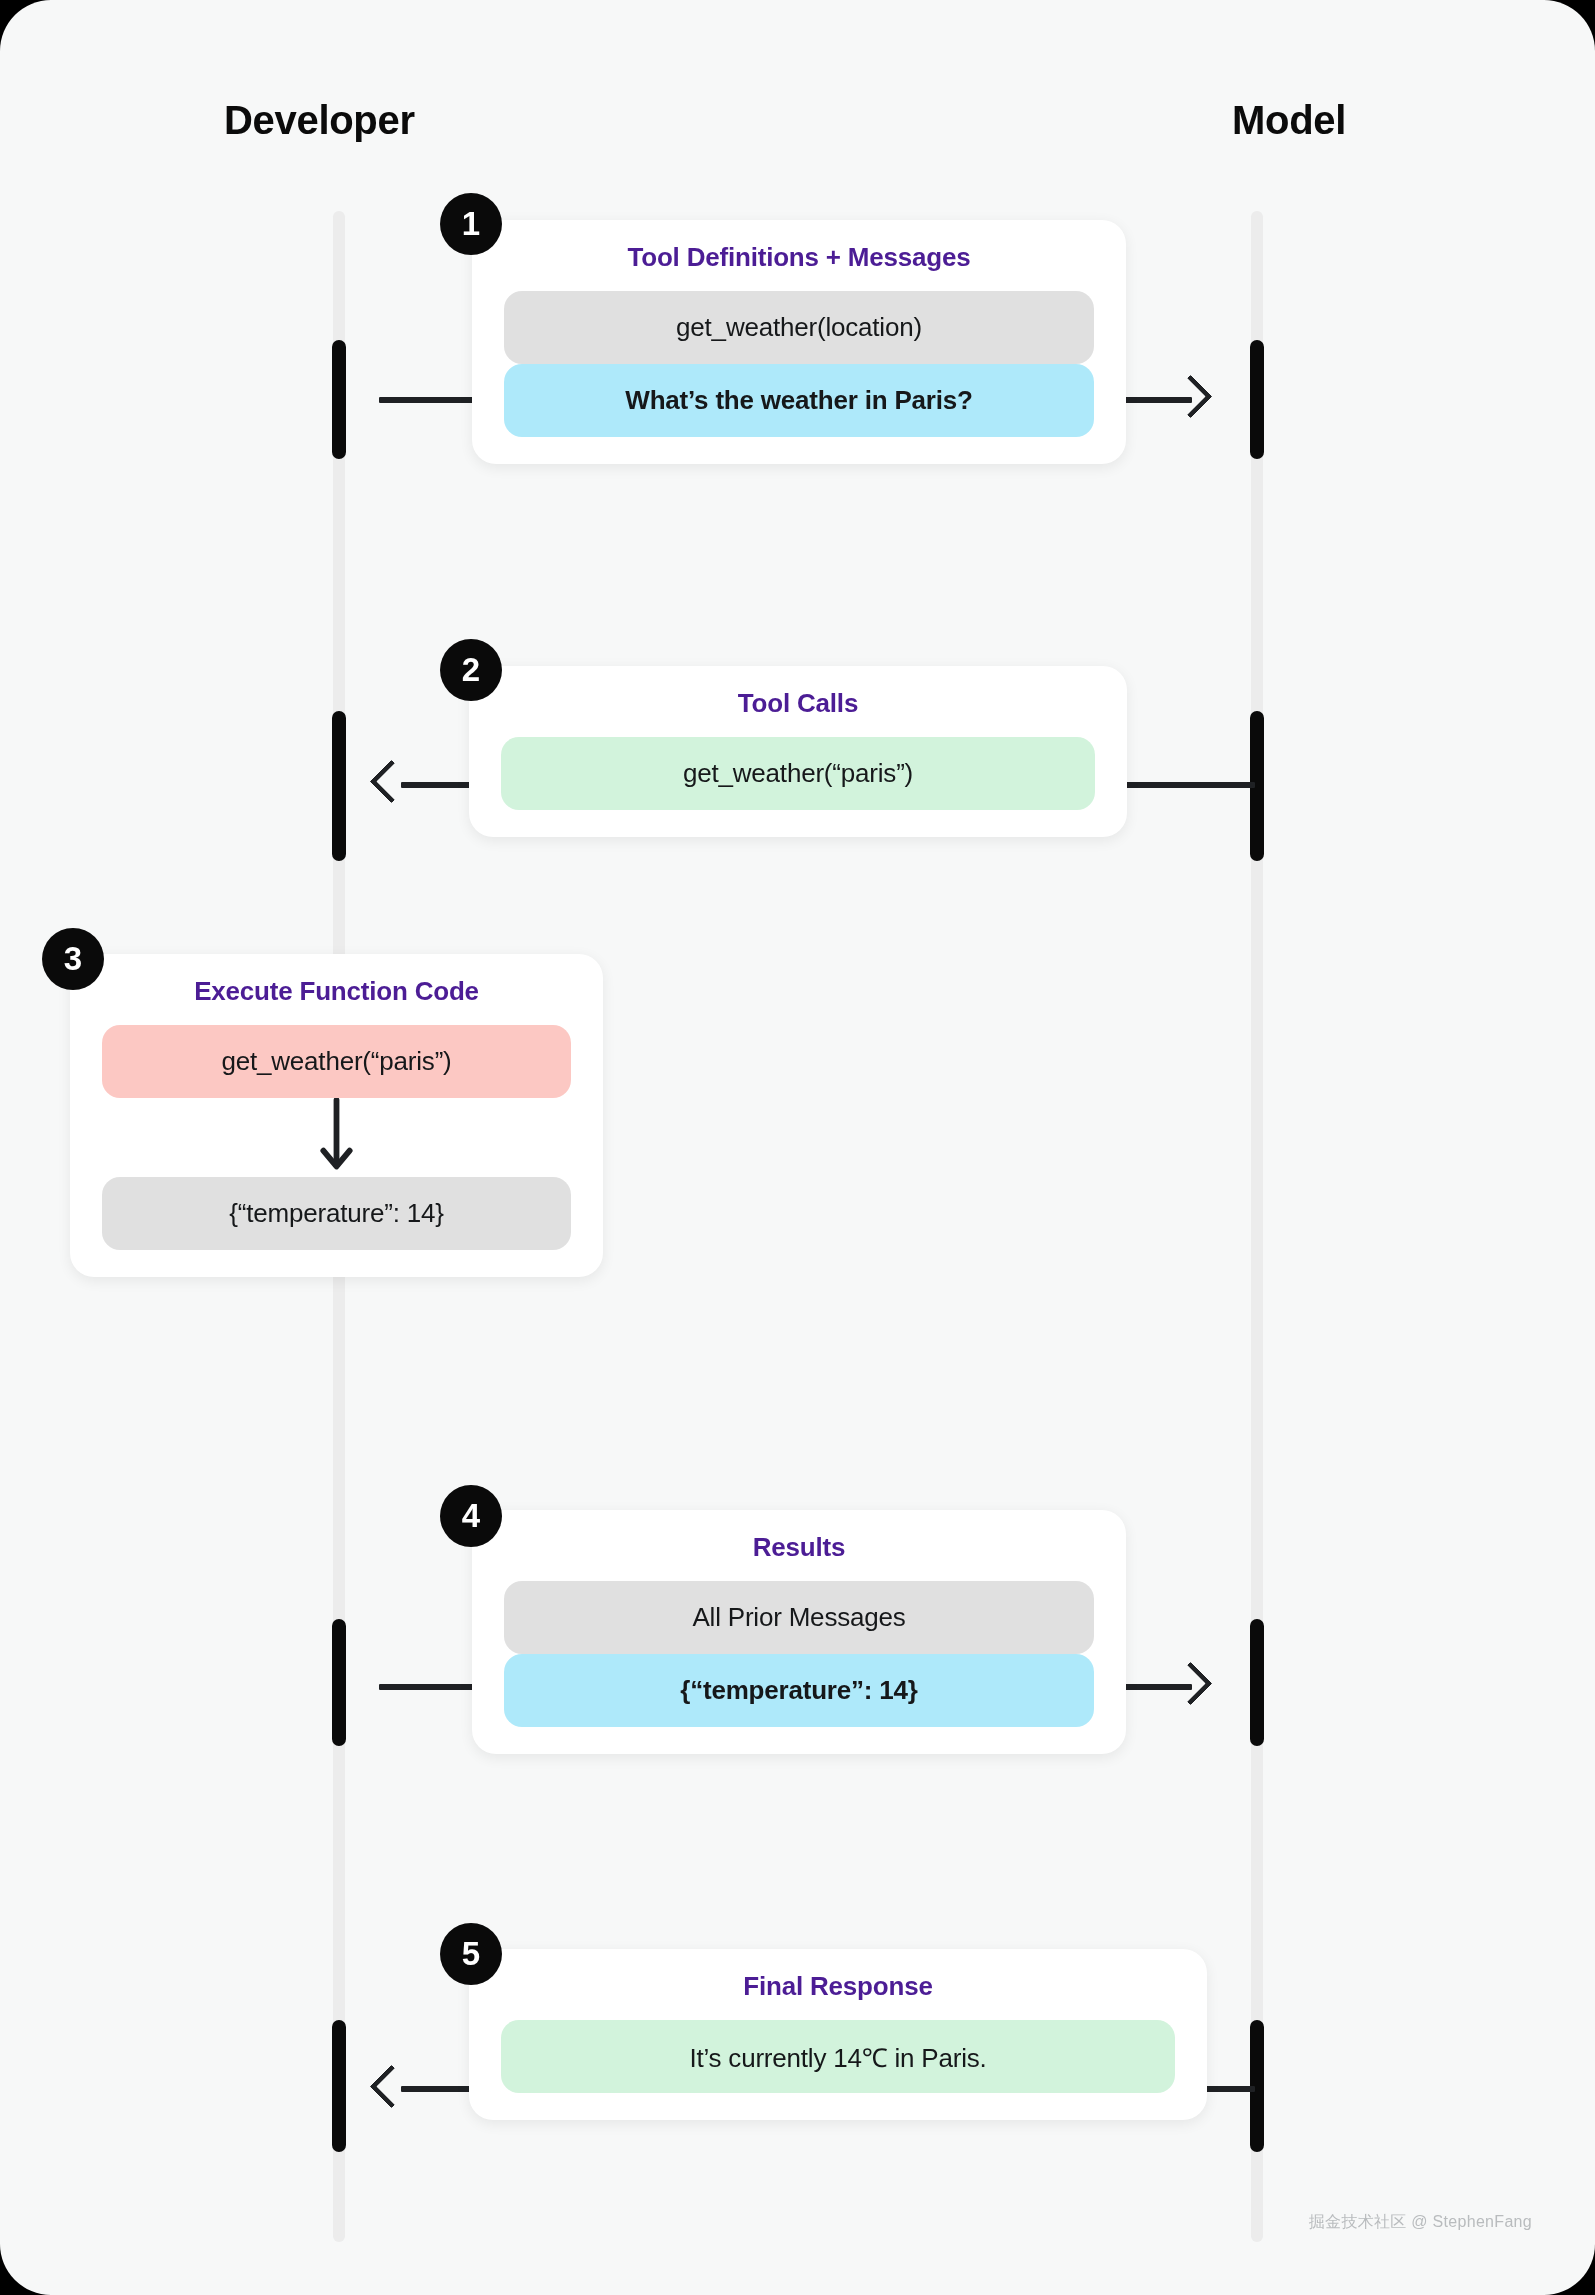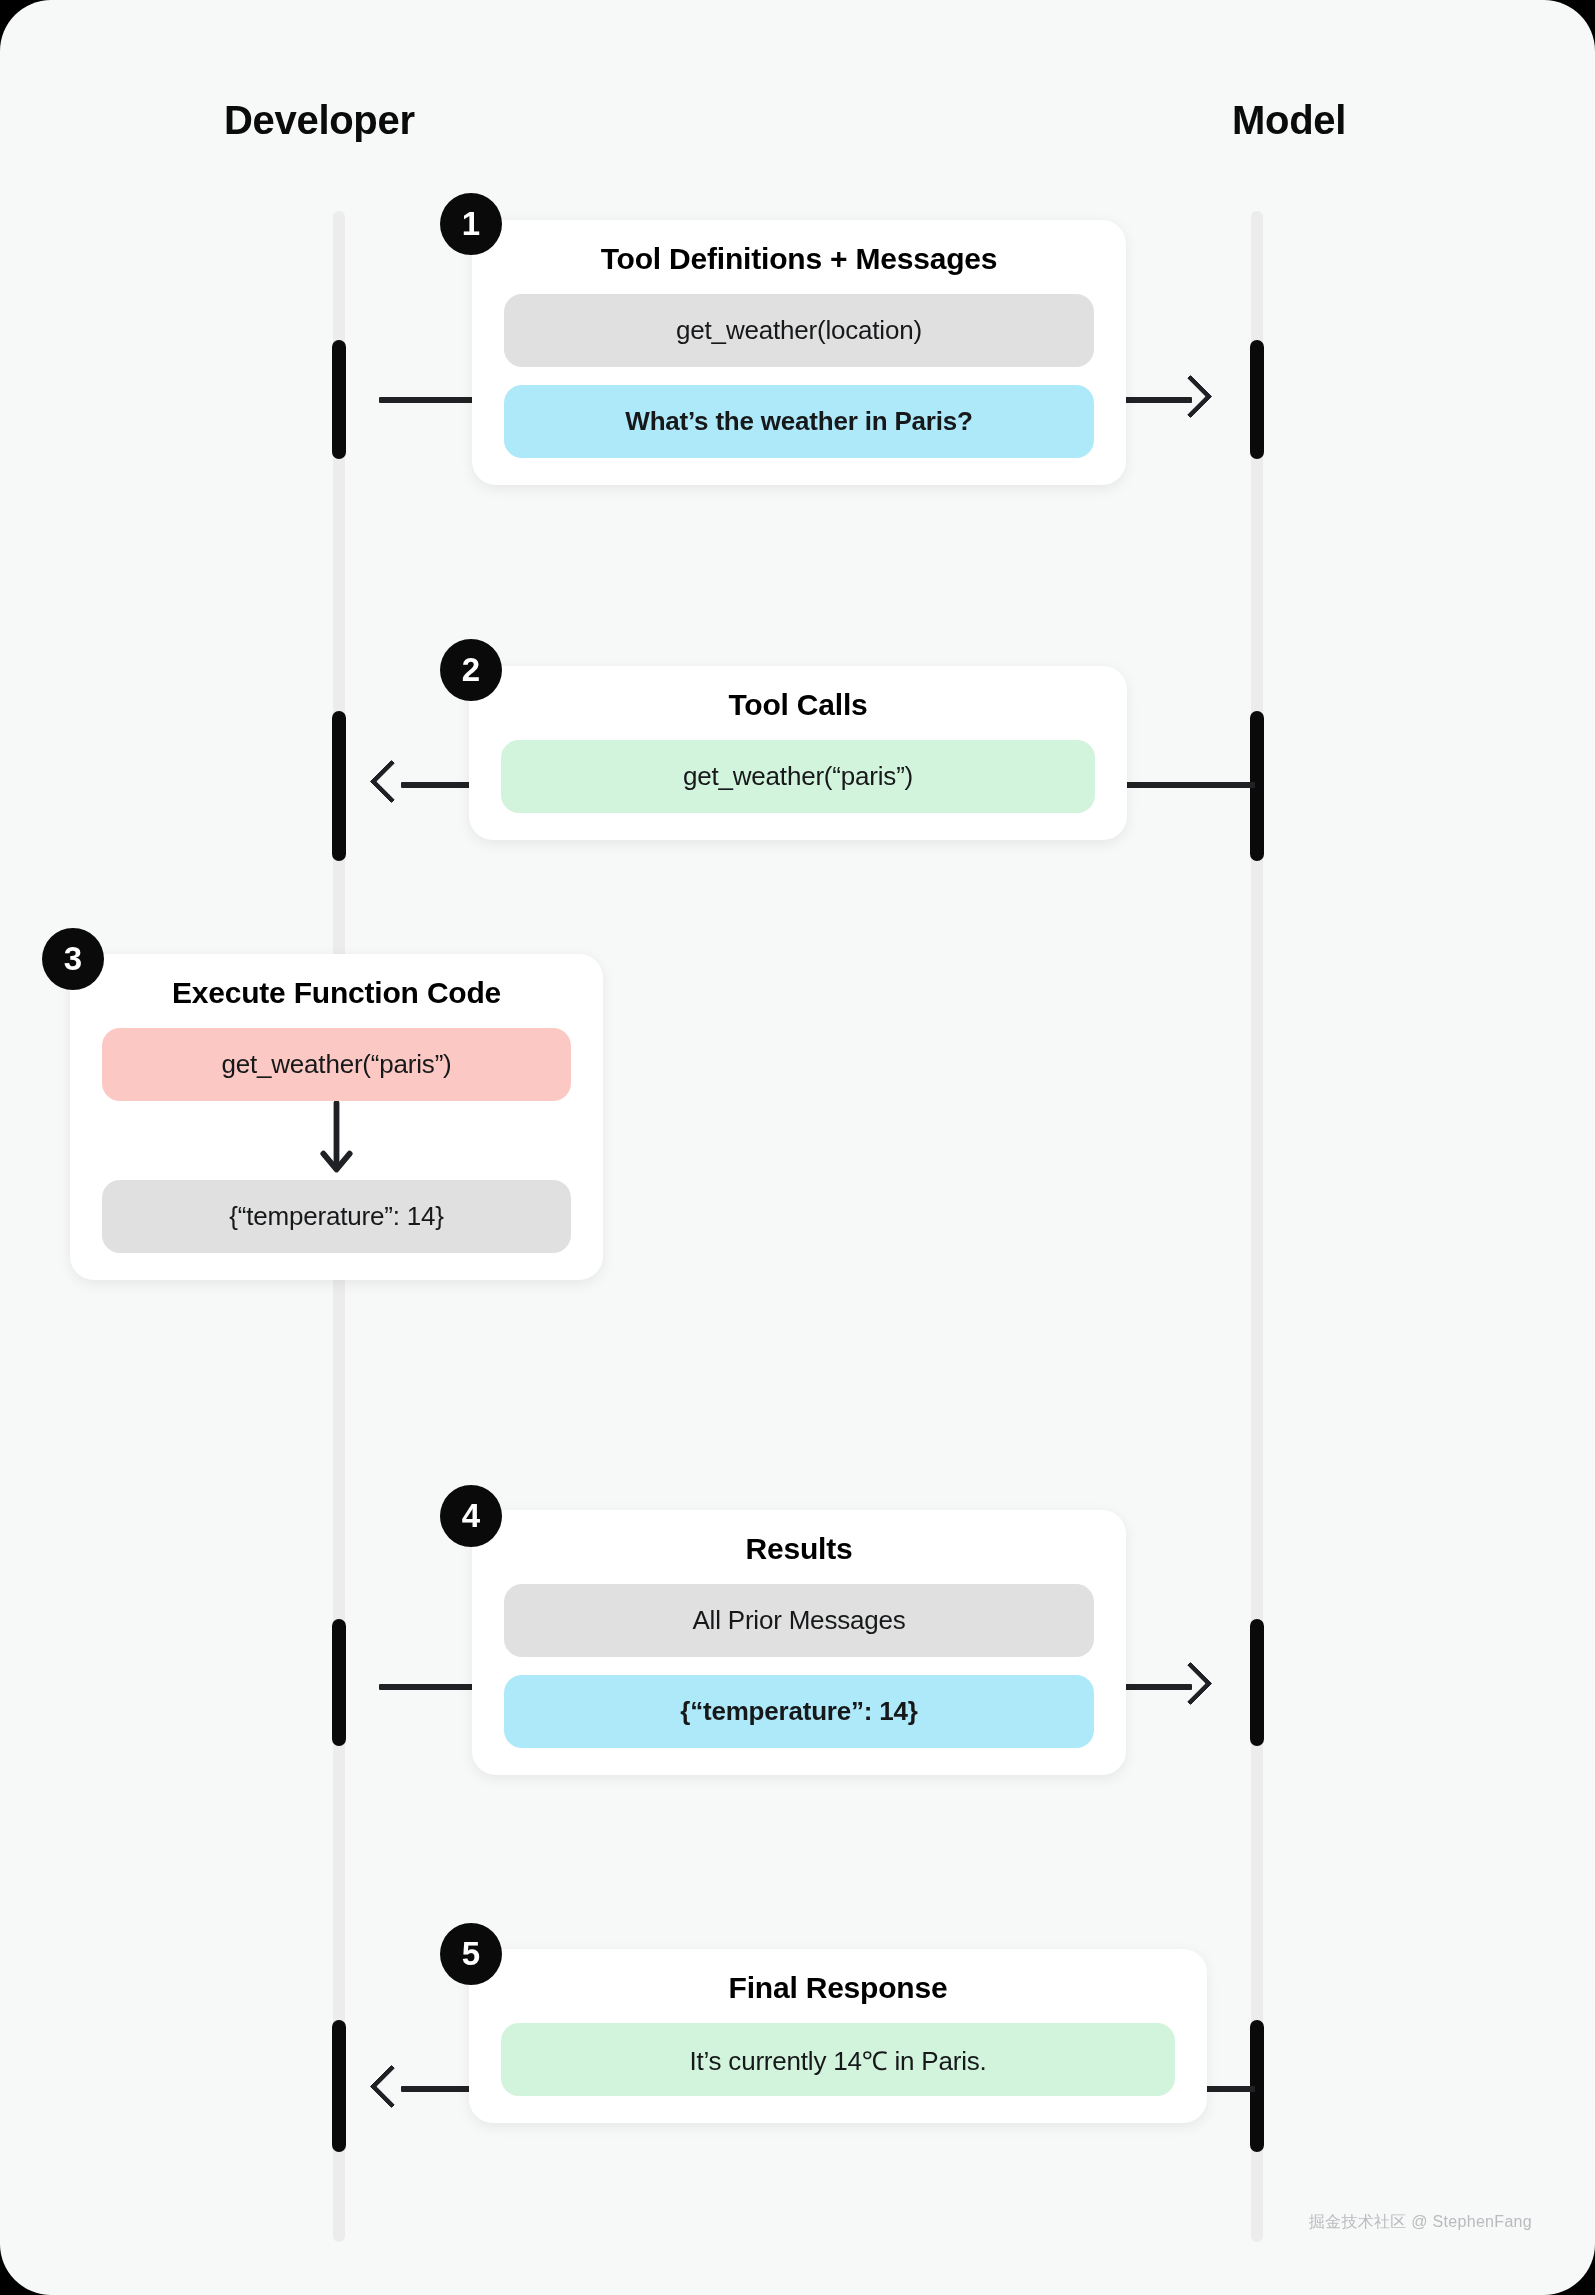--- a/index.html
+++ b/index.html
@@ -75,44 +75,44 @@
     position: absolute;
     background: #ffffff;
     border-radius: 24px;
     box-shadow: 0 3.2px 13.7px rgba(0,0,0,0.07);
     padding: 22px 32px 27.4px 32px;
     display: flex;
     flex-direction: column;
     align-items: center;
   }
   .card-title {
-    font-size: 30px;
+    font-size: 26px;
     font-weight: 600;
-    color: #000000;
+    color: #4c1d95;
     letter-spacing: -0.2px;
     margin-bottom: 18px;
     white-space: nowrap;
   }
 
   
   .bubble {
     width: 100%;
     border-radius: 18px;
     font-size: 26px;
     font-weight: 500;
     color: #16181a;
     display: flex;
     align-items: center;
     justify-content: center;
     text-align: center;
     height: 73px;
     letter-spacing: -0.2px;
     white-space: nowrap;
   }
-  .bubble + .bubble { margin-top: 18px; }
+  .bubble + .bubble { }
   .bubble.gray  { background: #e0e0e0; }
   .bubble.blue  { background: #aee9fa; font-weight: 600; }
   .bubble.green { background: #d2f3dc; font-weight: 500; }
   .bubble.pink  { background: #fcc8c3; font-weight: 500; }
 
   
   .step-badge {
     position: absolute;
     width: 62px;
     height: 62px;

